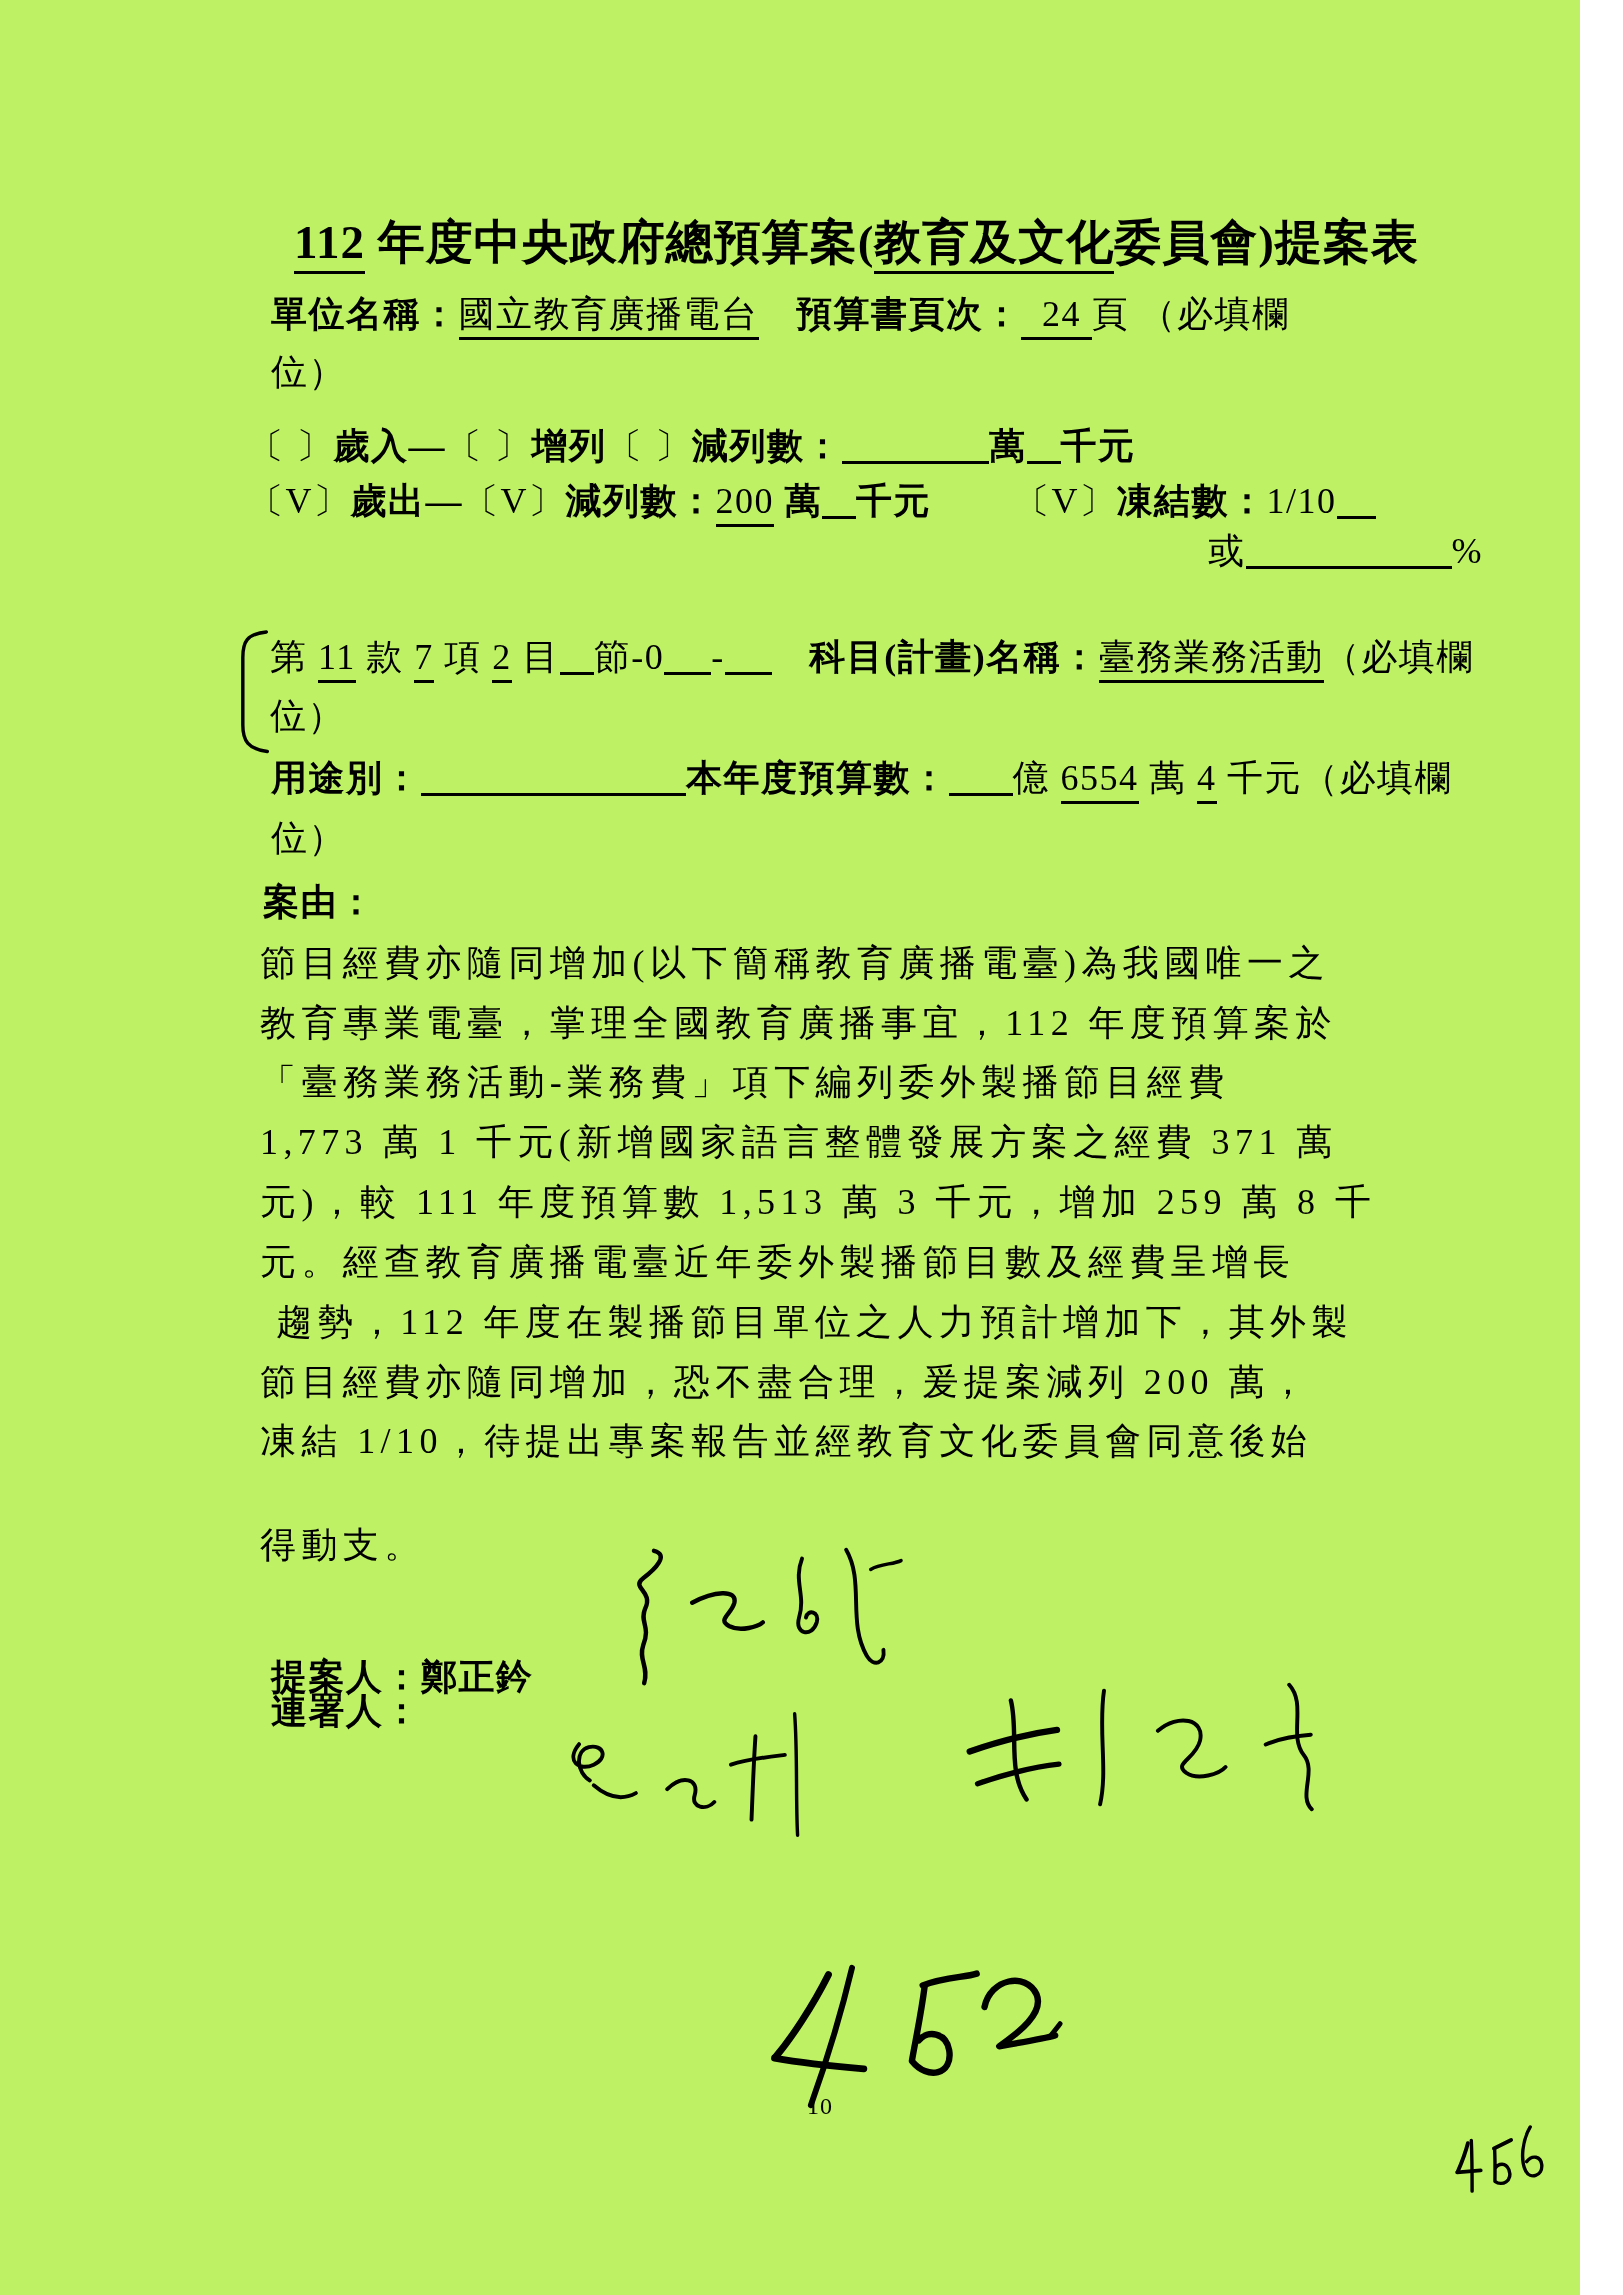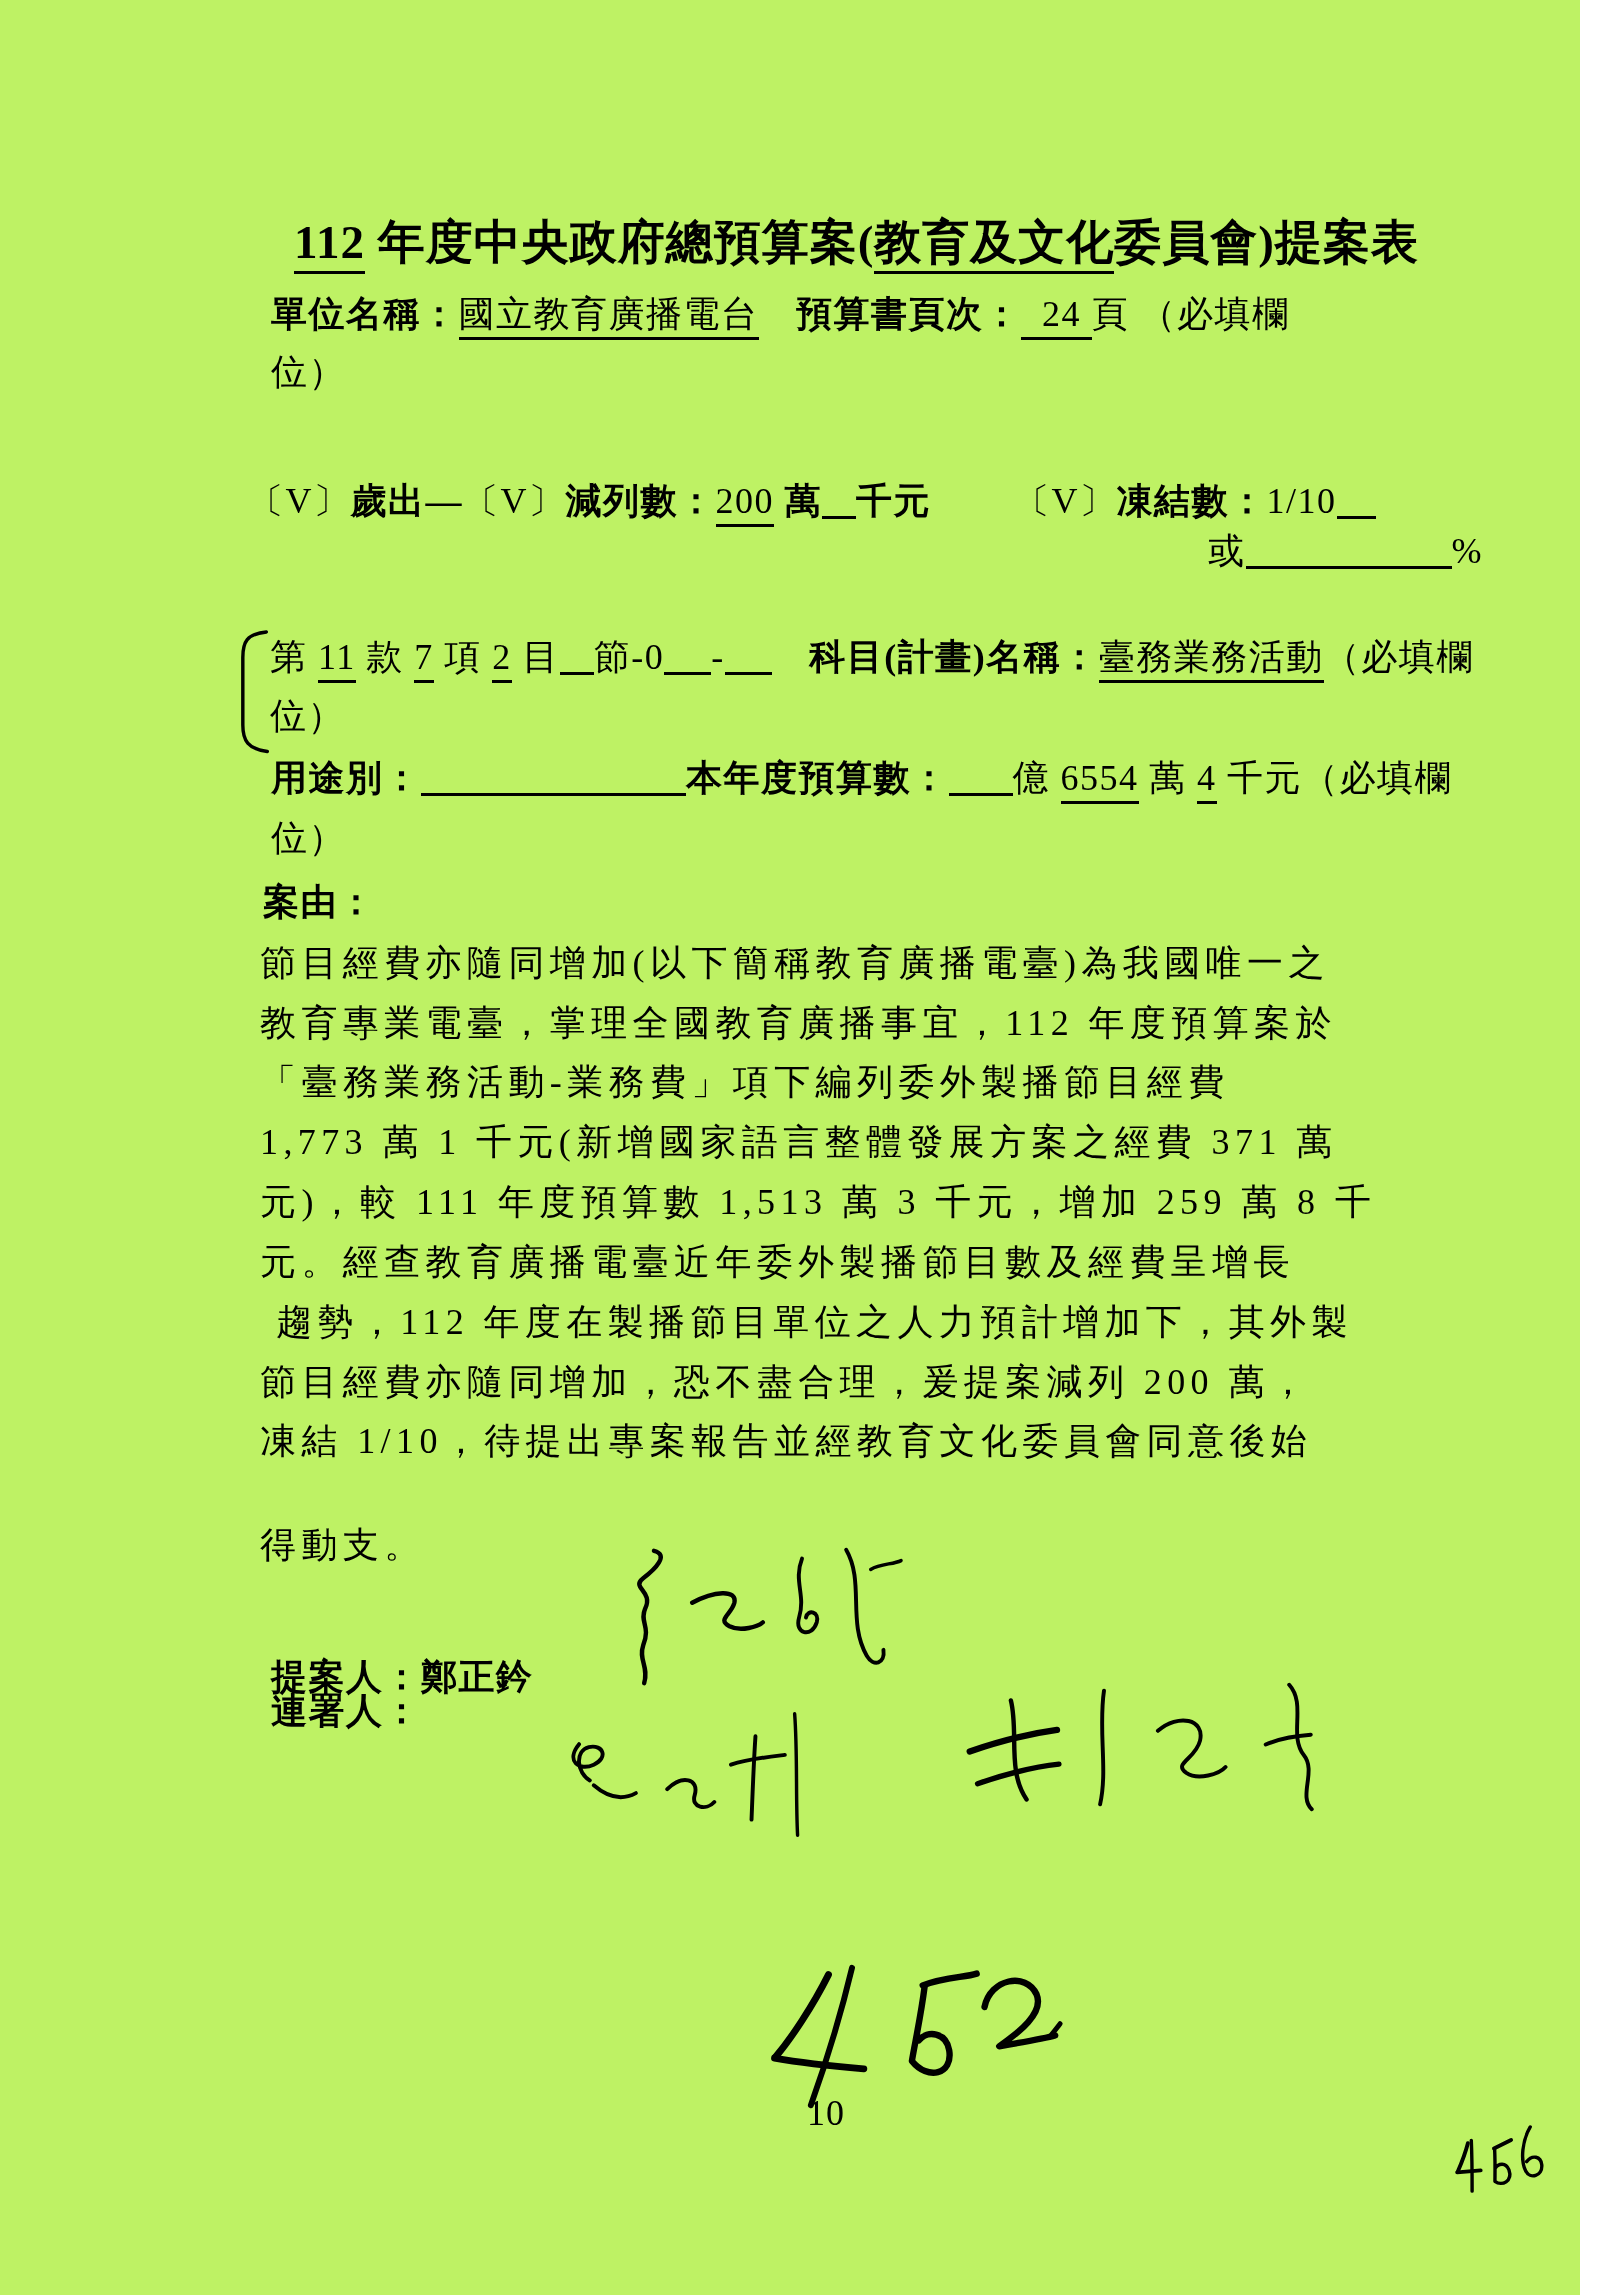--- a/index.html
+++ b/index.html
@@ -26,33 +26,34 @@
   .para{letter-spacing:5.4px;}
   .blank{
     display:inline-block;
     border-bottom:3.4px solid #000;
     height:31px;
     vertical-align:-5.9px;
   }
   .gap{display:inline-block;height:4.9px;}
   .ink{position:absolute;}
   .ink path{fill:none;stroke:#000;stroke-linecap:round;stroke-linejoin:round;}
-  .pagenum{font-size:36px;letter-spacing:1px;}
+  .pagenum{font-size:24px;letter-spacing:1px;}
   .rot{transform:rotate(-12deg);transform-origin:center;}
 </style>
 </head>
 <body>
 
 <div class="page">
 
   <div class="line title" style="left:294px;top:216px;"><span class="u">112</span><span> 年度中央政府總預算案(</span><span class="u">教育及文化</span><span>委員會)提案表</span></div>
 
   <div class="line" style="left:271px;top:294px;"><span class="b">單位名稱：</span><span class="u">國立教育廣播電台</span><span>　</span><span class="b">預算書頁次：</span><span class="u">  24 </span><span>頁 （必填欄</span></div>
   <div class="line" style="left:271px;top:352px;">位）</div>
 
+  <div class="line" style="left:248px;top:426px;"><span>〔 〕</span><span class="b">歲入</span><span class="b">—</span><span>〔 〕</span><span class="b">增列</span><span>〔 〕</span><span class="b">減列數：</span><span class="blank" style="width:147px;"></span><span class="b">萬</span><span class="blank" style="width:34px;"></span><span class="b">千元</span></div>
 
   <div class="line" style="left:248px;top:481px;"><span>〔V〕</span><span class="b">歲出</span><span class="b">—</span><span>〔V〕</span><span class="b">減列數：</span><span class="u">200</span><span class="b"> 萬</span><span class="blank" style="width:34px;"></span><span class="b">千元</span><span class="gap" style="width:83px;"></span><span>〔V〕</span><span class="b">凍結數：</span><span>1/10</span><span class="blank" style="width:39px;"></span></div>
 
   <div class="line" style="left:1208px;top:531px;"><span>或</span><span class="blank" style="width:206px;"></span><span>%</span></div>
 
 
   <svg class="ink" style="left:223px;top:629px;" width="47" height="125" viewBox="0 0 95 255">
     <path d="M88,6 C48,10 40,26 40,58 L40,196 C40,228 50,244 90,250" stroke-width="7"></path>
   </svg>
 

